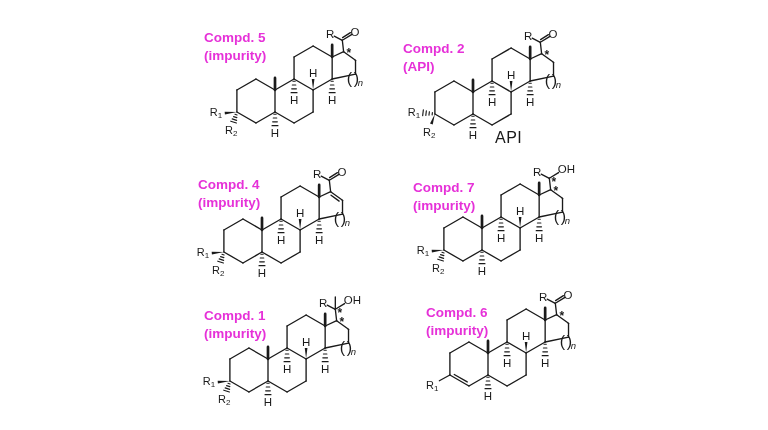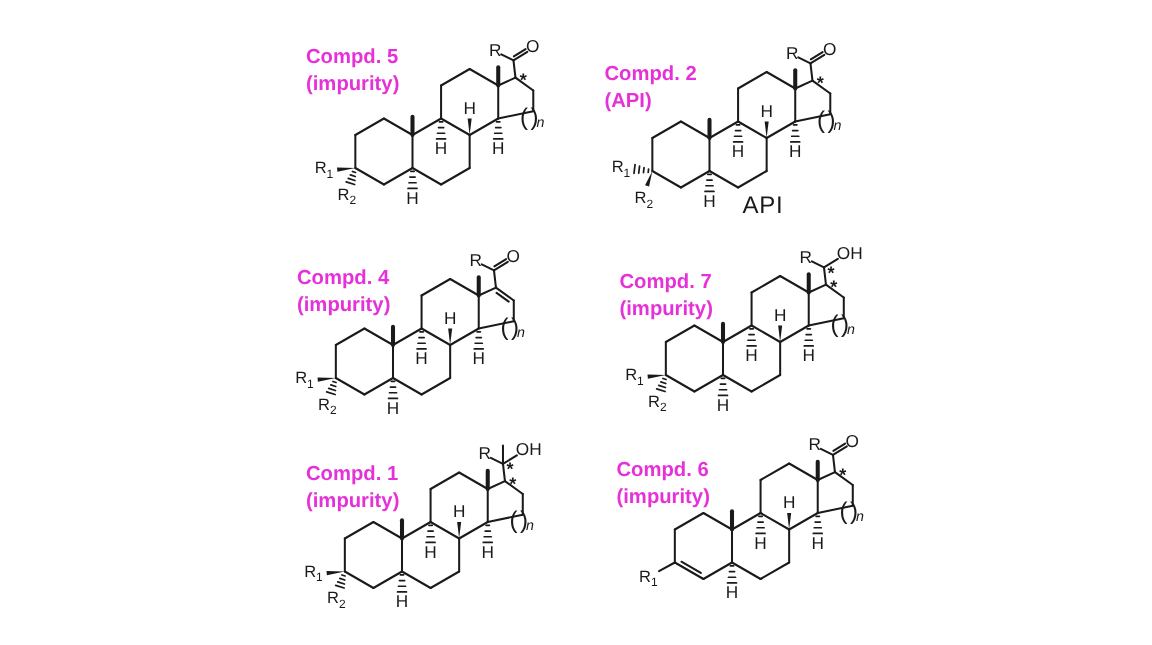--- a/index.html
+++ b/index.html
@@ -383,19 +383,19 @@
   <div class="clabel" style="left:413px;top:179px">
     <div>Compd. 7</div>
     <div>(impurity)</div>
   </div>
 
   <div class="clabel" style="left:204px;top:307px">
     <div>Compd. 1</div>
     <div>(impurity)</div>
   </div>
 
-  <div class="clabel" style="left:411px;top:304px">
+  <div class="clabel" style="left:426px;top:304px">
     <div>Compd. 6</div>
     <div>(impurity)</div>
   </div>
 
   <div class="api" style="left:495px;top:129px">API</div>
 </div>
 
 </body></html>

